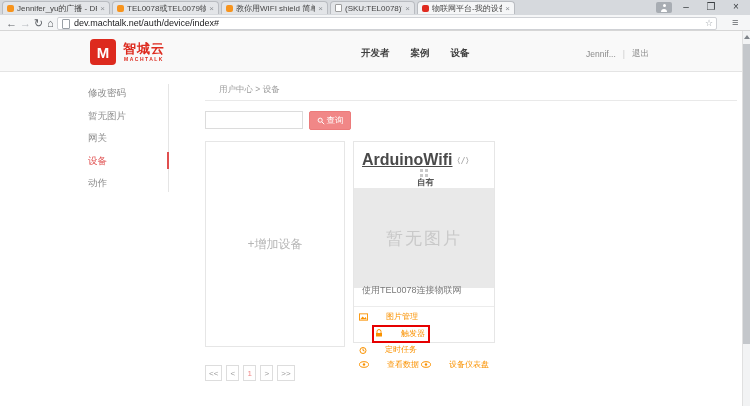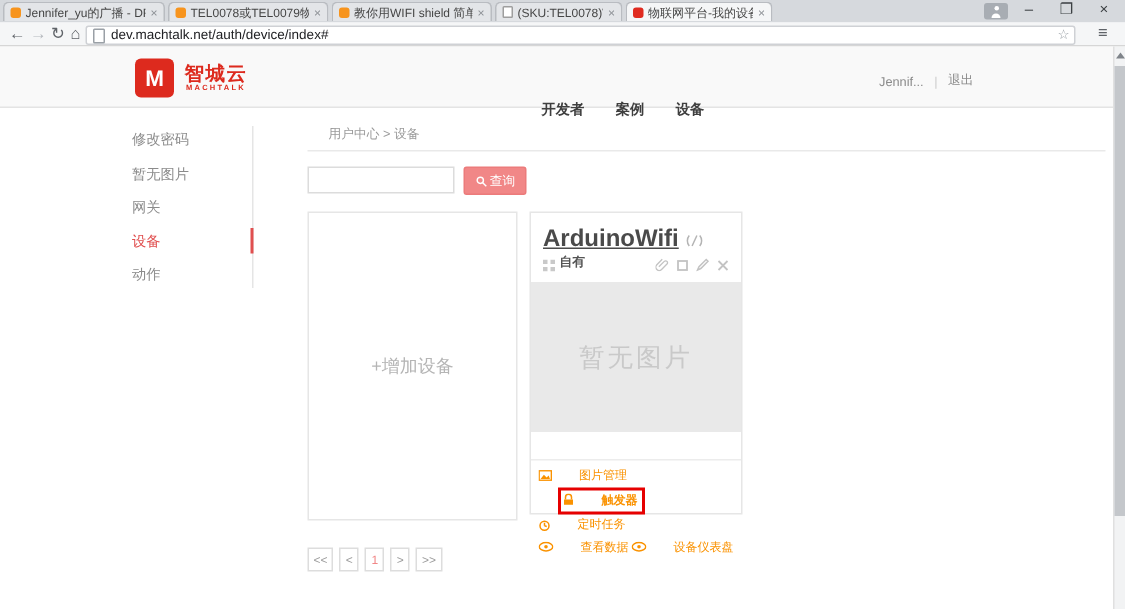--- a/index.html
+++ b/index.html
@@ -33,21 +33,21 @@
   .urltext{font-size:9px;color:#202124;white-space:nowrap;line-height:11px;}
   .starico{position:absolute;right:3px;top:0;font-size:9px;color:#9aa0a6;}
   .menuico{position:absolute;left:732px;top:1px;font-size:11px;color:#5f6368;}
   
   .siteheader{position:absolute;left:0;top:31px;width:742px;height:41px;background:#f9f9f9;border-bottom:1px solid #e4e4e4;box-sizing:border-box;}
   .logo-box{position:absolute;left:90px;top:8px;width:26px;height:26px;background:var(--brand-red);border-radius:4px;
     color:#fff;font-weight:bold;font-size:15px;display:flex;align-items:center;justify-content:center;}
   .logo-cn{position:absolute;left:123px;top:9px;font-size:13px;font-weight:bold;color:var(--brand-red);letter-spacing:1px;}
   .logo-en{position:absolute;left:124px;top:25px;font-size:5px;color:var(--brand-red);letter-spacing:1.5px;font-weight:bold;}
   .topnav{position:absolute;left:361px;top:16px;display:flex;gap:21px;font-size:9.5px;color:#3f3f3f;font-weight:bold;}
-  .topnav span{cursor:pointer;margin-top:20px;}
+  .topnav span{cursor:pointer;}
   .userarea{position:absolute;left:586px;top:17px;font-size:8.5px;color:#8a8a8a;display:flex;gap:7px;align-items:center;}
   .userarea .sep{color:#cccccc;}
   
   .scrollbar{position:absolute;right:0;top:31px;width:8px;height:375px;background:#f2f3f4;border-left:1px solid #e0e0e0;box-sizing:border-box;}
   .scroll-up{position:absolute;top:4px;left:1px;width:0;height:0;border-left:3px solid transparent;border-right:3px solid transparent;border-bottom:4px solid #7f848a;}
   .scroll-thumb{position:absolute;top:13px;left:0;width:7px;height:300px;background:#c4c7cb;}
   
   .side-item{position:absolute;left:88px;font-size:9.5px;color:#8b8b8b;cursor:pointer;}
   .side-item.active{color:var(--accent-red);}
   .side-divider{position:absolute;left:168px;top:84px;width:1px;height:108px;background:#e5e5e5;}
@@ -56,31 +56,31 @@
   .breadcrumb{position:absolute;left:219px;top:84px;font-size:8.5px;color:#9a9a9a;}
   .hr1{position:absolute;left:205px;top:100px;width:532px;height:1px;background:#e9e9e9;}
   .search-input{position:absolute;left:205px;top:111px;width:98px;height:18px;box-sizing:border-box;border:1px solid #dcdcdc;background:#fff;font-size:9px;padding:0 4px;outline:none;}
   .search-btn{position:absolute;left:309px;top:111px;width:42px;height:19px;background:var(--btn-pink);border:1px solid #ec7b7b;border-radius:2px;
     color:#fff;font-size:8.5px;display:flex;align-items:center;justify-content:center;gap:2px;cursor:pointer;box-sizing:border-box;}
   .card{position:absolute;box-sizing:border-box;border:1px solid #e6e6e6;background:#fff;}
   .add-card{left:205px;top:141px;width:140px;height:206px;display:flex;align-items:center;justify-content:center;
     font-size:12px;color:#b5b5b5;cursor:pointer;}
   .dev-card{left:353px;top:141px;width:142px;height:202px;}
   .dev-title{position:absolute;left:8px;top:9px;font-size:16px;font-weight:bold;color:#4a4a4a;display:flex;align-items:center;gap:4px;text-decoration:underline;}
-  .dev-own-row{position:absolute;left:8px;top:27px;right:8px;display:flex;align-items:flex-end;font-size:8.5px;color:#555;}
+  .dev-own-row{position:absolute;left:8px;top:27px;right:8px;display:flex;align-items:center;font-size:8.5px;color:#555;flex-direction:column;}
   .own-label{font-weight:bold;margin-left:3px;}
   .dev-tools{margin-left:auto;display:flex;gap:5px;align-items:center;color:#c3c3c3;}
   .dev-tools .ic{cursor:pointer;display:flex;}
   .dev-img{position:absolute;left:0px;top:46px;width:140px;height:100px;background:#e9e9e9;display:flex;align-items:center;justify-content:center;
     font-size:17px;color:#c9c9c9;letter-spacing:2px;}
   .dev-desc{position:absolute;left:8px;top:142px;font-size:9px;color:#7a7a7a;}
   .dev-hr{position:absolute;left:0px;top:164px;width:140px;height:1px;background:#ececec;}
   .dev-links{position:absolute;left:5px;top:168px;right:3px;font-size:8px;color:var(--link-orange);line-height:13px;}
   .dev-links a{color:var(--link-orange);text-decoration:none;cursor:pointer;white-space:nowrap;display:inline-flex;align-items:center;gap:18px;margin-right:2px;}
-  .redbox{display:inline-block;border:2px solid #e60000;padding:0 1px;margin:0 13px;font-weight:bold;}
+  .redbox{display:inline-block;border:2px solid #e60000;padding:0 1px;margin:0 13px;}
   .pager{position:absolute;left:205px;top:365px;display:flex;gap:4px;}
   .pg{box-sizing:border-box;border:1px solid #ddd;background:#fff;min-width:13px;height:16px;padding:0 3px;
     display:flex;align-items:center;justify-content:center;font-size:8px;color:#9a9a9a;cursor:pointer;}
   .pg.current{color:var(--btn-pink);}
   svg{display:block;}
 </style>
 </head>
 <body>
 
 <div class="tabstrip">
@@ -208,20 +208,21 @@
           </svg>
       </span>
       <span class="ic">
         <svg width="8" height="8" viewBox="0 0 8 8">
             <path d="M1 1 L7 7 M7 1 L1 7" stroke="#c3c3c3" stroke-width="1.2"></path>
           </svg>
       </span>
     </span>
   </div>
   <div class="dev-img">暂无图片</div>
+  <div class="dev-desc">使用TEL0078连接物联网</div>
   <div class="dev-hr"></div>
   <div class="dev-links">
     <div>
       <a>
         <svg width="9" height="8" viewBox="0 0 10 8">
           <rect x="0.5" y="0.5" width="9" height="7" fill="none" stroke="currentColor" stroke-width="1"></rect>
           <path d="M1.5 6.5 L4 3.5 L6 5.5 L7.5 4 L8.5 6.5 Z" fill="currentColor"></path>
         </svg>
           <span>图片管理</span>
         </a><span class="redbox"><a>

